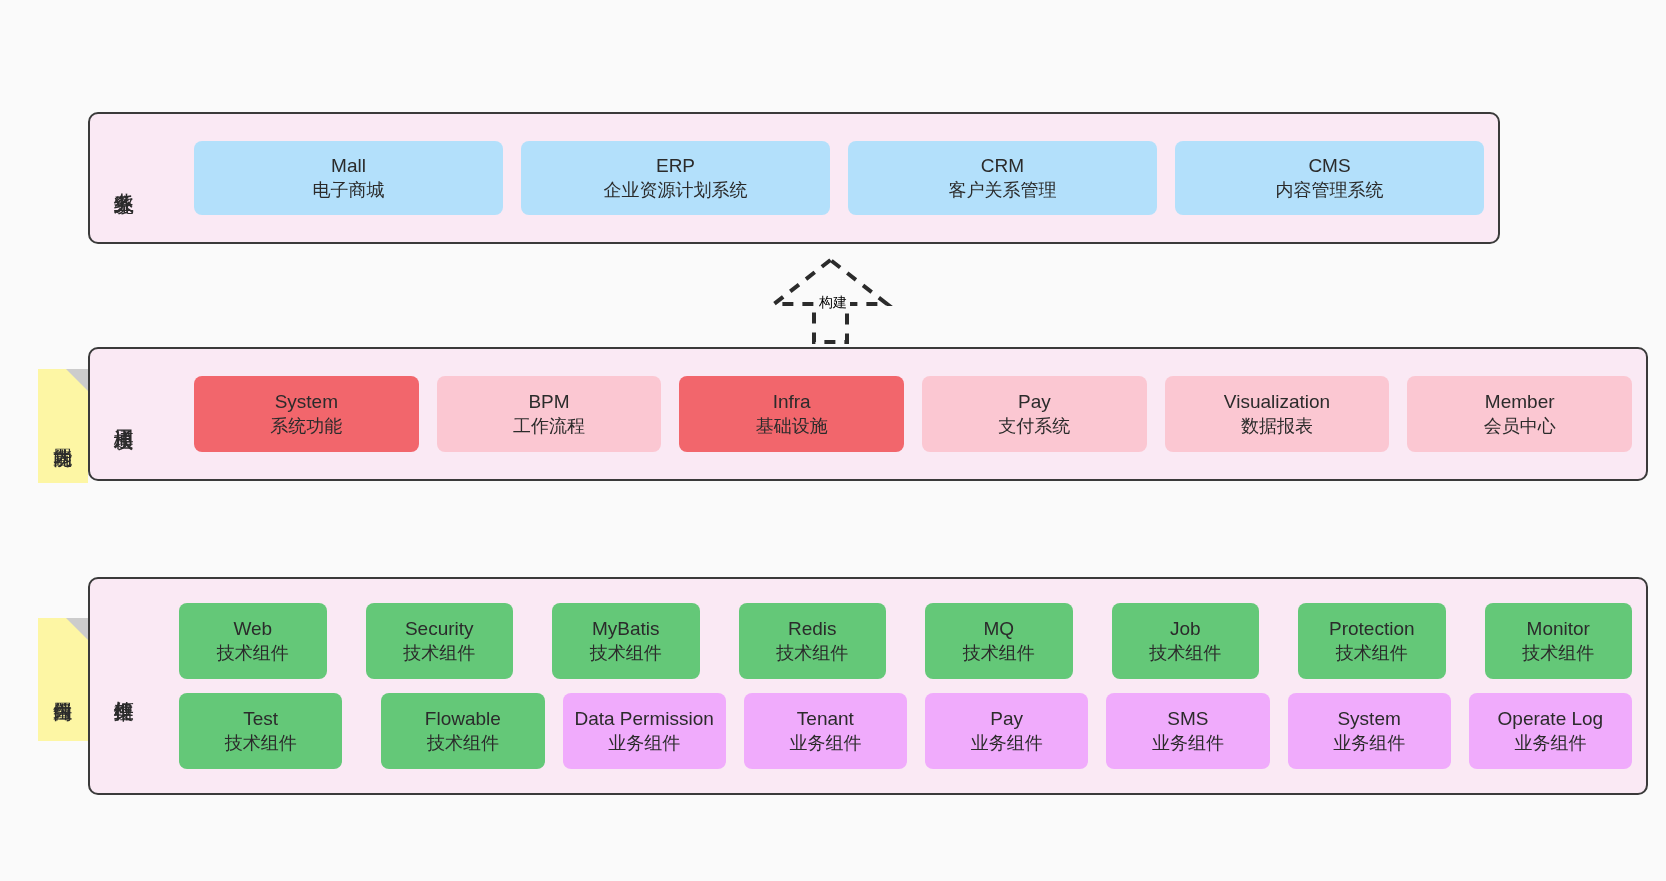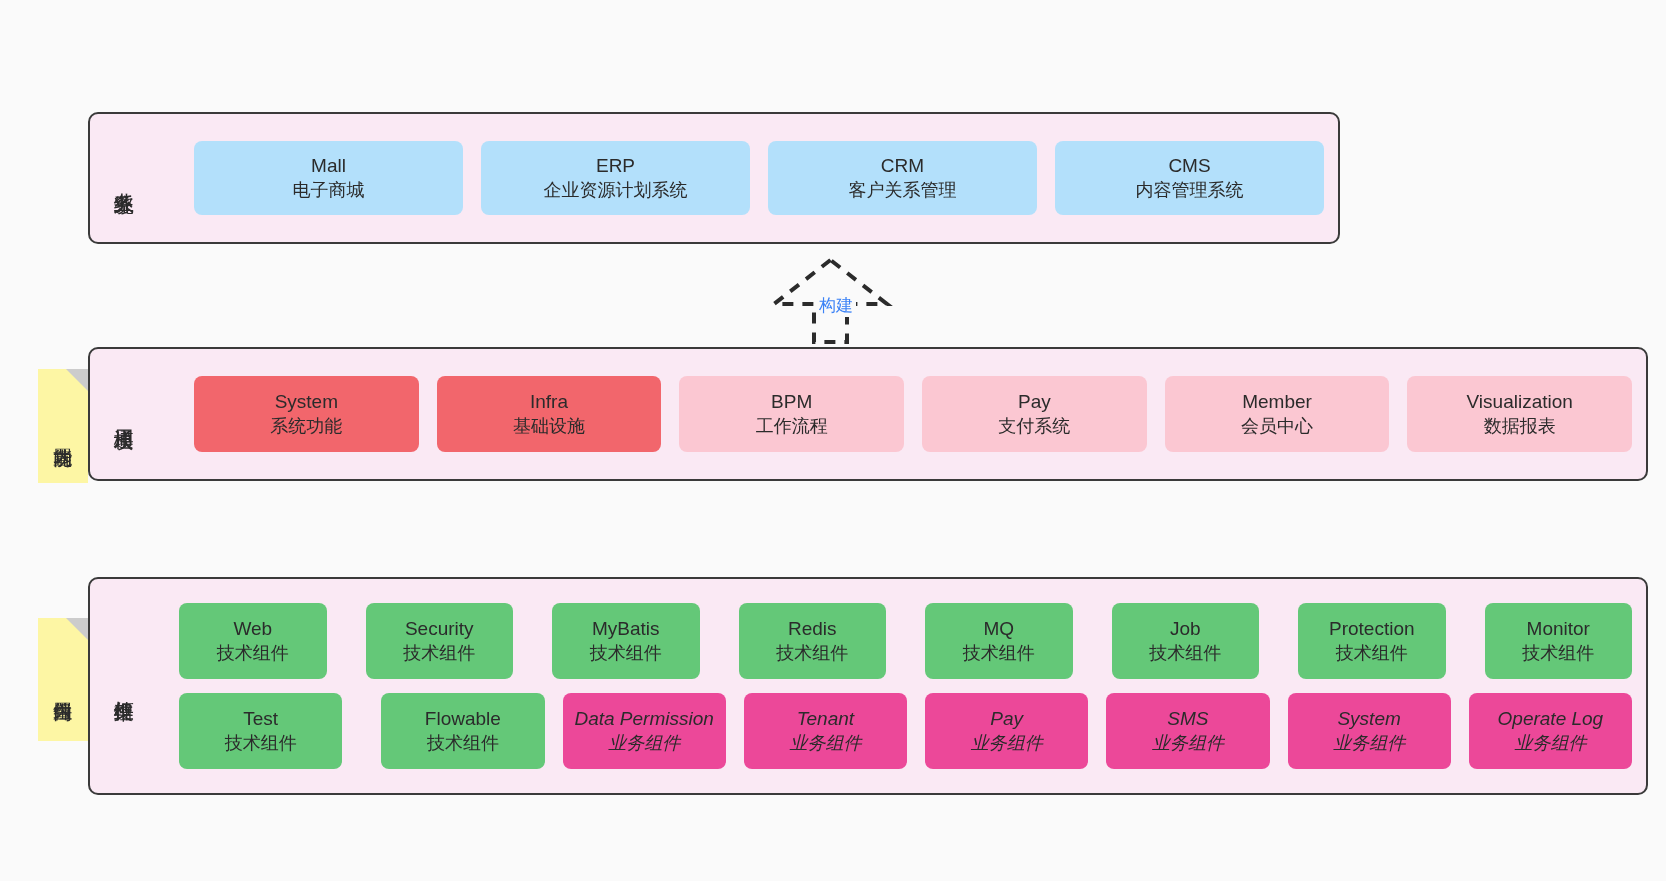--- a/index.html
+++ b/index.html
@@ -75,24 +75,24 @@
     line-height: 1.28;
   }
   .card .t1 { font-size: 19px; }
   .card .t2 { font-size: 18px; }
 
   
   .c-blue        { background: #b3e0fb; }
   .c-red         { background: #f2666c; }
   .c-pink        { background: #fbc7d2; }
   .c-green       { background: #64c878; margin-left: 21px; }
-  .c-lightgreen  { background: #ec4899; font-style: italic; }
-
-  
-  #layer-business  { left: 88px;  top: 112px; width: 1252px; height: 132px; gap: 36px; }
+  .c-lightgreen  { background: #f0abfc; }
+
+  
+  #layer-business  { left: 88px;  top: 112px; width: 1412px; height: 132px; gap: 36px; }
   #layer-modules   { left: 88px;  top: 347px; width: 1560px; height: 134px; gap: 36px; }
   #layer-framework { left: 88px;  top: 577px; width: 1560px; height: 218px; }
 
   #layer-business  .card { height: 74px; }
   #layer-modules   .card { height: 76px; }
   #layer-framework .card { height: 76px; }
 
   
   .sticky {
     position: absolute;
@@ -120,22 +120,22 @@
     border-left: 22px solid transparent;
   }
   #sticky-functions  { left: 38px; top: 369px; height: 114px; }
   #sticky-components { left: 38px; top: 618px; height: 123px; }
 
   
   .arrow { position: absolute; }
   .arrow svg { display: block; overflow: visible; }
   .arrow-label {
     position: absolute;
-    font-size: 17px;
-    color: #3b82f6;
+    font-size: 14px;
+    color: #000000;
     background: #fafafa;
     padding: 0 3px;
     white-space: nowrap;
   }
   #arrow-build { left: 758px; top: 258px; width: 145px; height: 86px; }
   #arrow-build .arrow-label { left: 58px; top: 36px; }
   #arrow-impl { left: 772px; top: 492px; width: 145px; height: 86px; }
   #arrow-impl .arrow-label { left: 58px; top: 36px; }
 </style>
 </head>
@@ -175,39 +175,39 @@
   </div>
 
   <div class="layer" id="layer-modules">
     <div class="layer-title">通用模块</div>
     <div class="layer-body">
       <div class="row">
         <div class="card c-red">
           <span class="t1">System</span>
           <span class="t2">系统功能</span>
         </div>
+        <div class="card c-pink">
+          <span class="t1">BPM</span>
+          <span class="t2">工作流程</span>
+        </div>
         <div class="card c-red">
           <span class="t1">Infra</span>
           <span class="t2">基础设施</span>
         </div>
         <div class="card c-pink">
-          <span class="t1">BPM</span>
-          <span class="t2">工作流程</span>
-        </div>
-        <div class="card c-pink">
           <span class="t1">Pay</span>
           <span class="t2">支付系统</span>
         </div>
         <div class="card c-pink">
+          <span class="t1">Visualization</span>
+          <span class="t2">数据报表</span>
+        </div>
+        <div class="card c-pink">
           <span class="t1">Member</span>
           <span class="t2">会员中心</span>
-        </div>
-        <div class="card c-pink">
-          <span class="t1">Visualization</span>
-          <span class="t2">数据报表</span>
         </div>
       </div>
     </div>
   </div>
 
 
   <div class="layer" id="layer-framework">
     <div class="layer-title">框架组件</div>
     <div class="layer-body">
       <div class="row">

